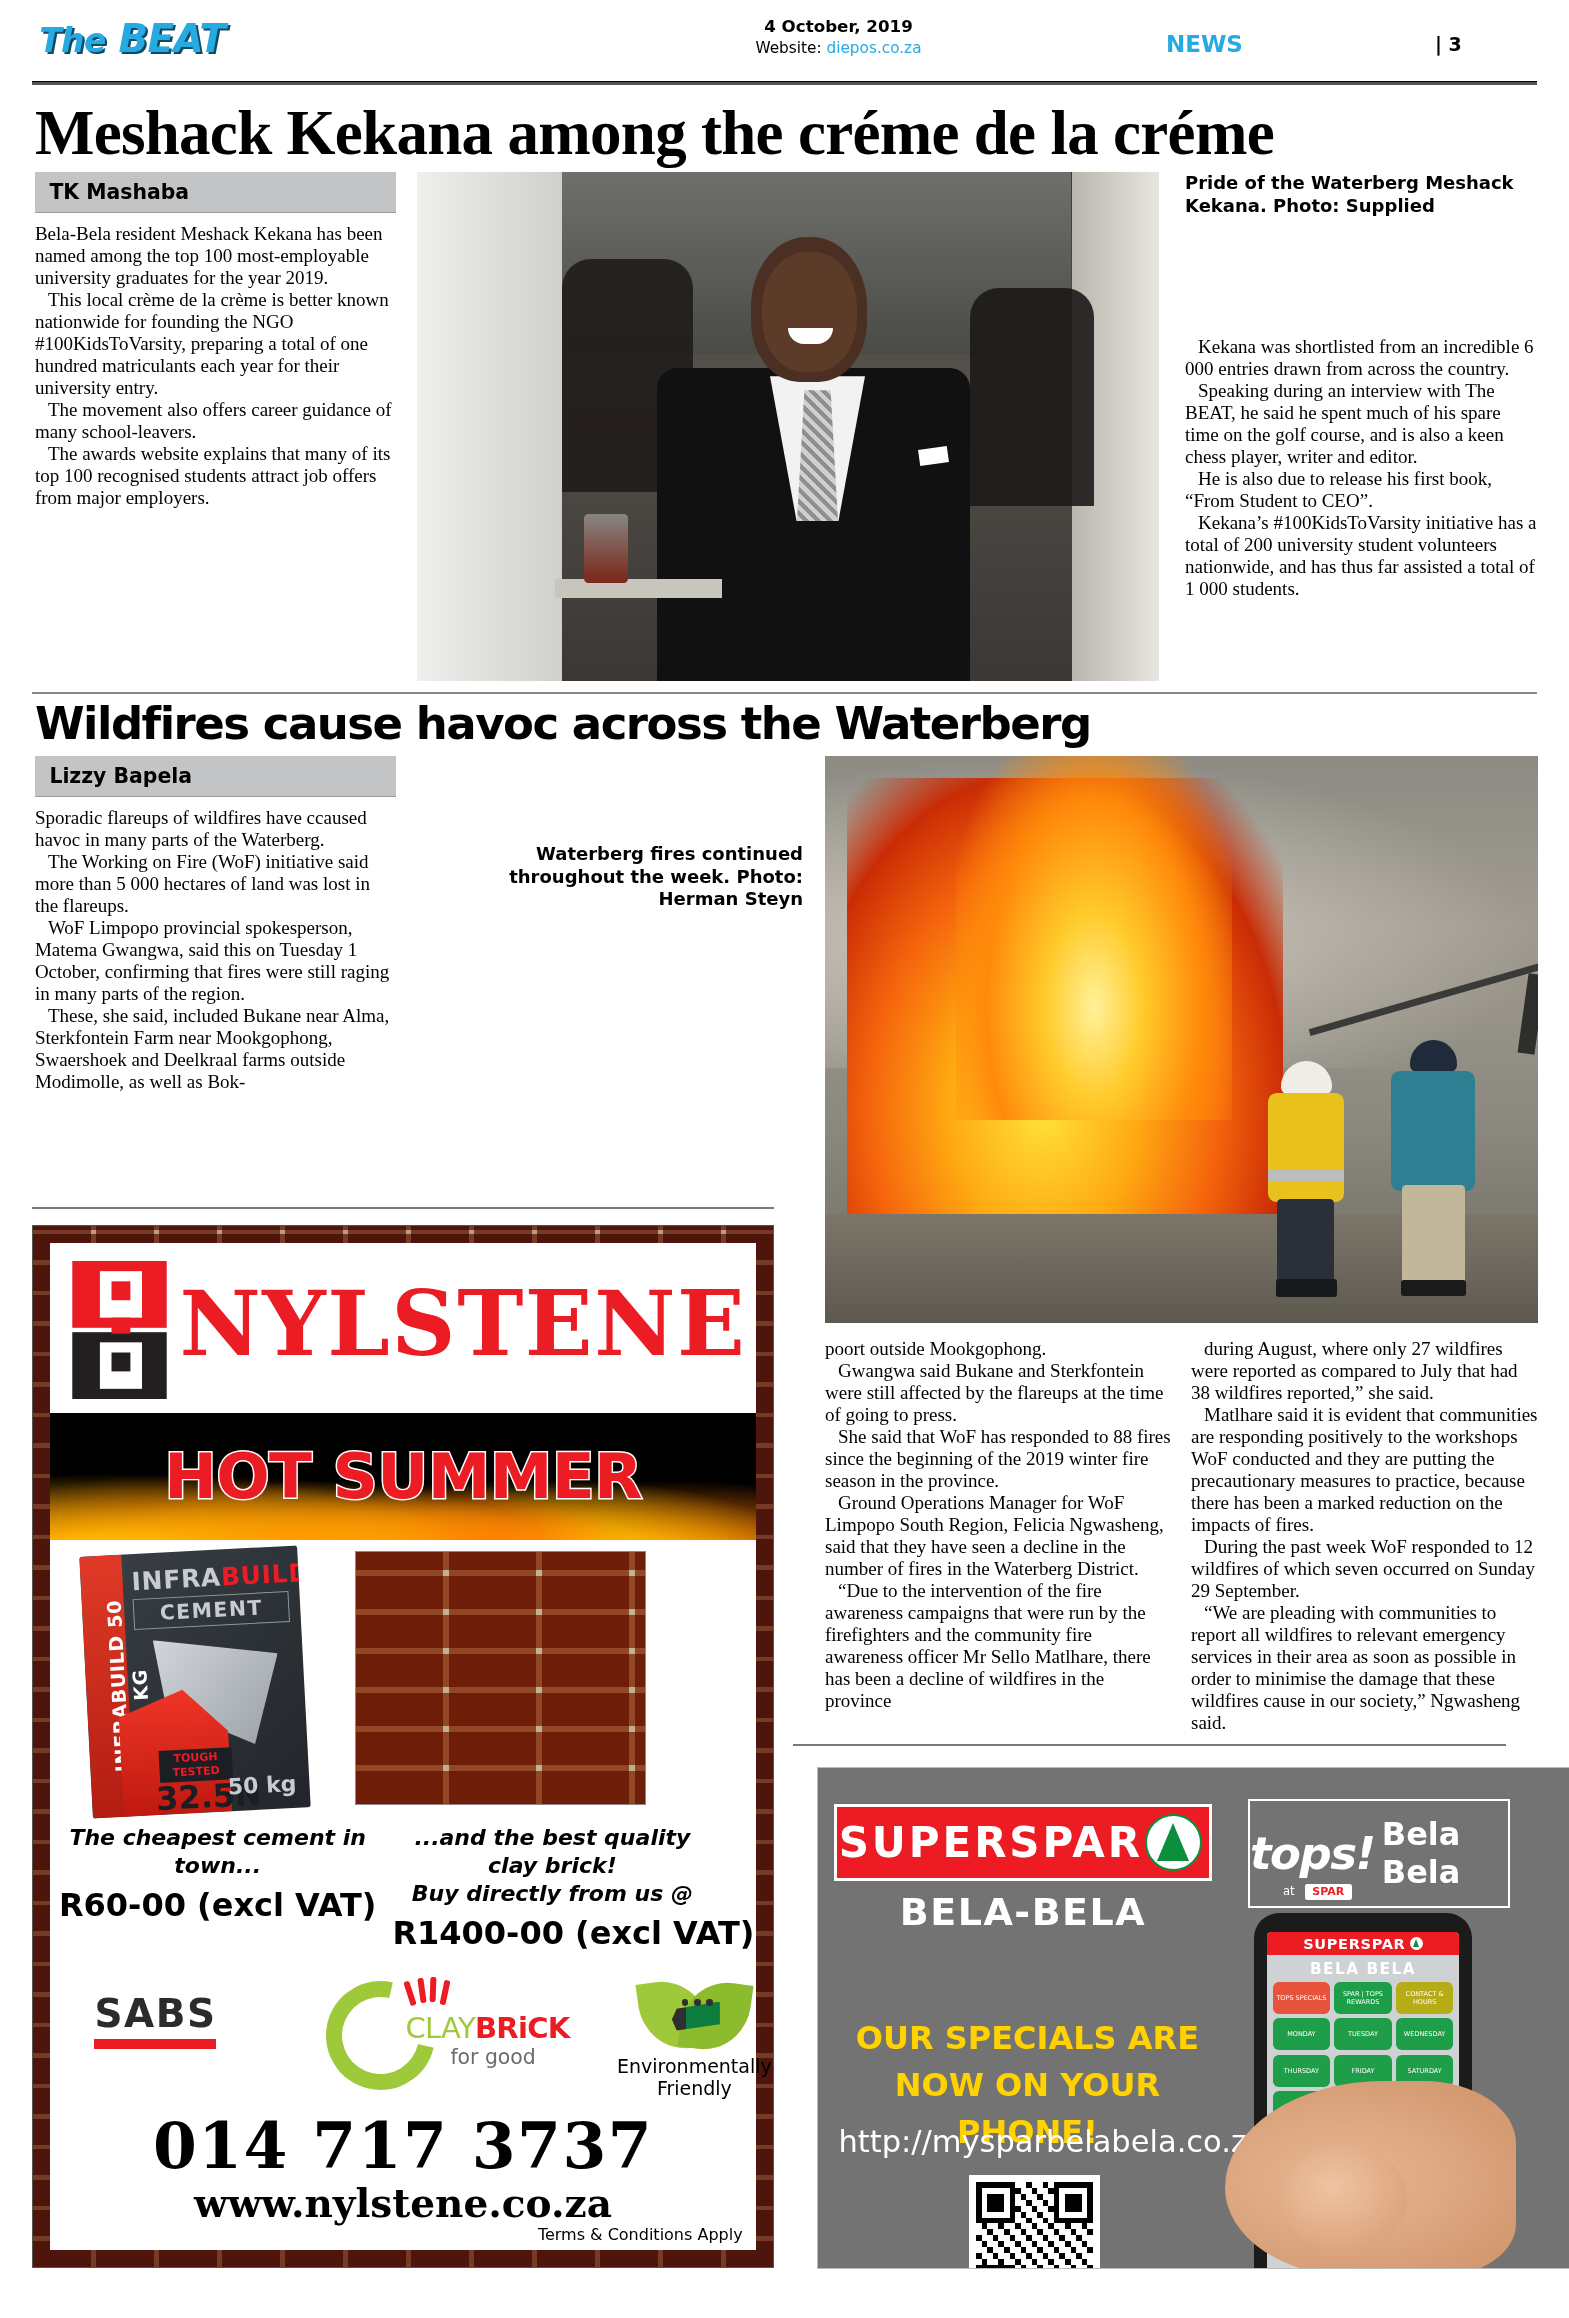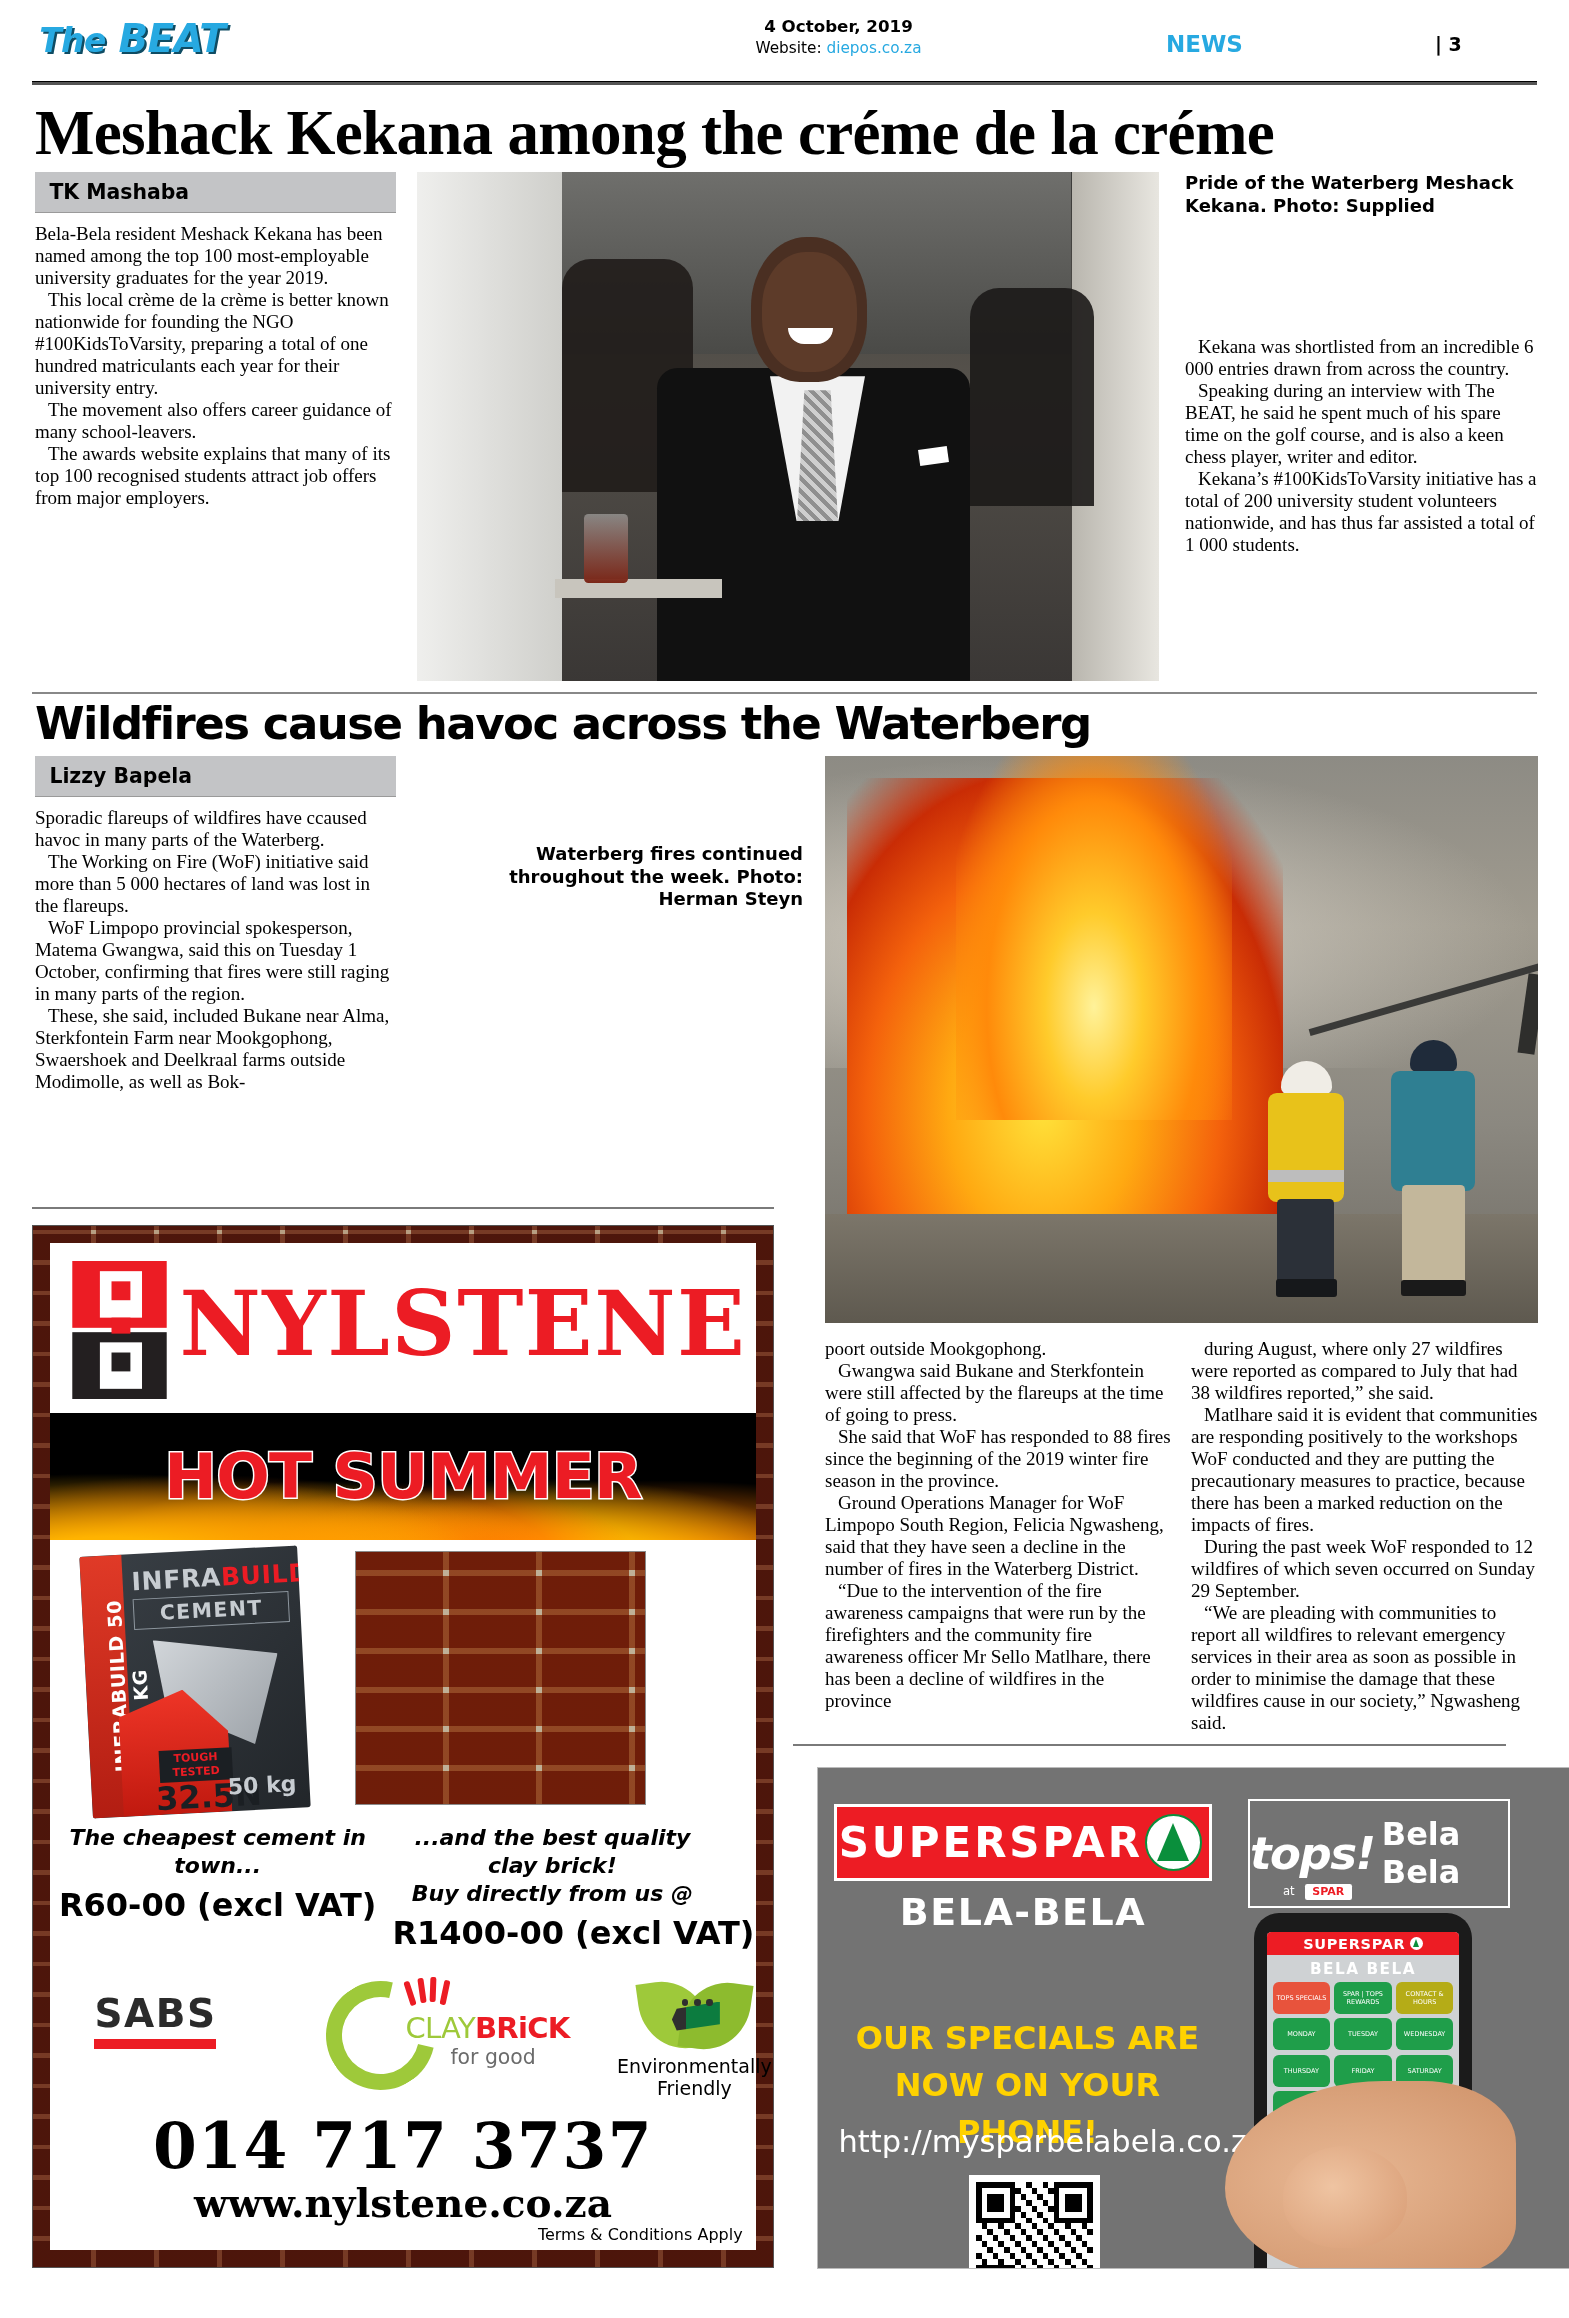--- a/index.html
+++ b/index.html
@@ -423,20 +423,21 @@
       <div class="ph1-smile"></div>
       <div class="ph1-table"></div>
       <div class="ph1-glass"></div>
     </div>
 
     <div class="colR">
       <div class="caption">Pride of the Waterberg Meshack Kekana. Photo: Supplied</div>
       <div class="col-text">
         <p>Kekana was shortlisted from an incredible 6 000 entries drawn from across the country.</p>
         <p>Speaking during an interview with The BEAT, he said he spent much of his spare time on the golf course, and is also a keen chess player, writer and editor.</p>
+        <p>He is also due to release his first book, “From Student to CEO”.</p>
         <p>Kekana’s #100KidsToVarsity initiative has a total of 200 university student volunteers nationwide, and has thus far assisted a total of 1 000 students.</p>
       </div>
     </div>
   </div>
 
   <div class="rule-thin"></div>
 
   <h2 class="headline-sans">Wildfires cause havoc across the Waterberg</h2>
 
   <div class="art2" style="height:1047px">

